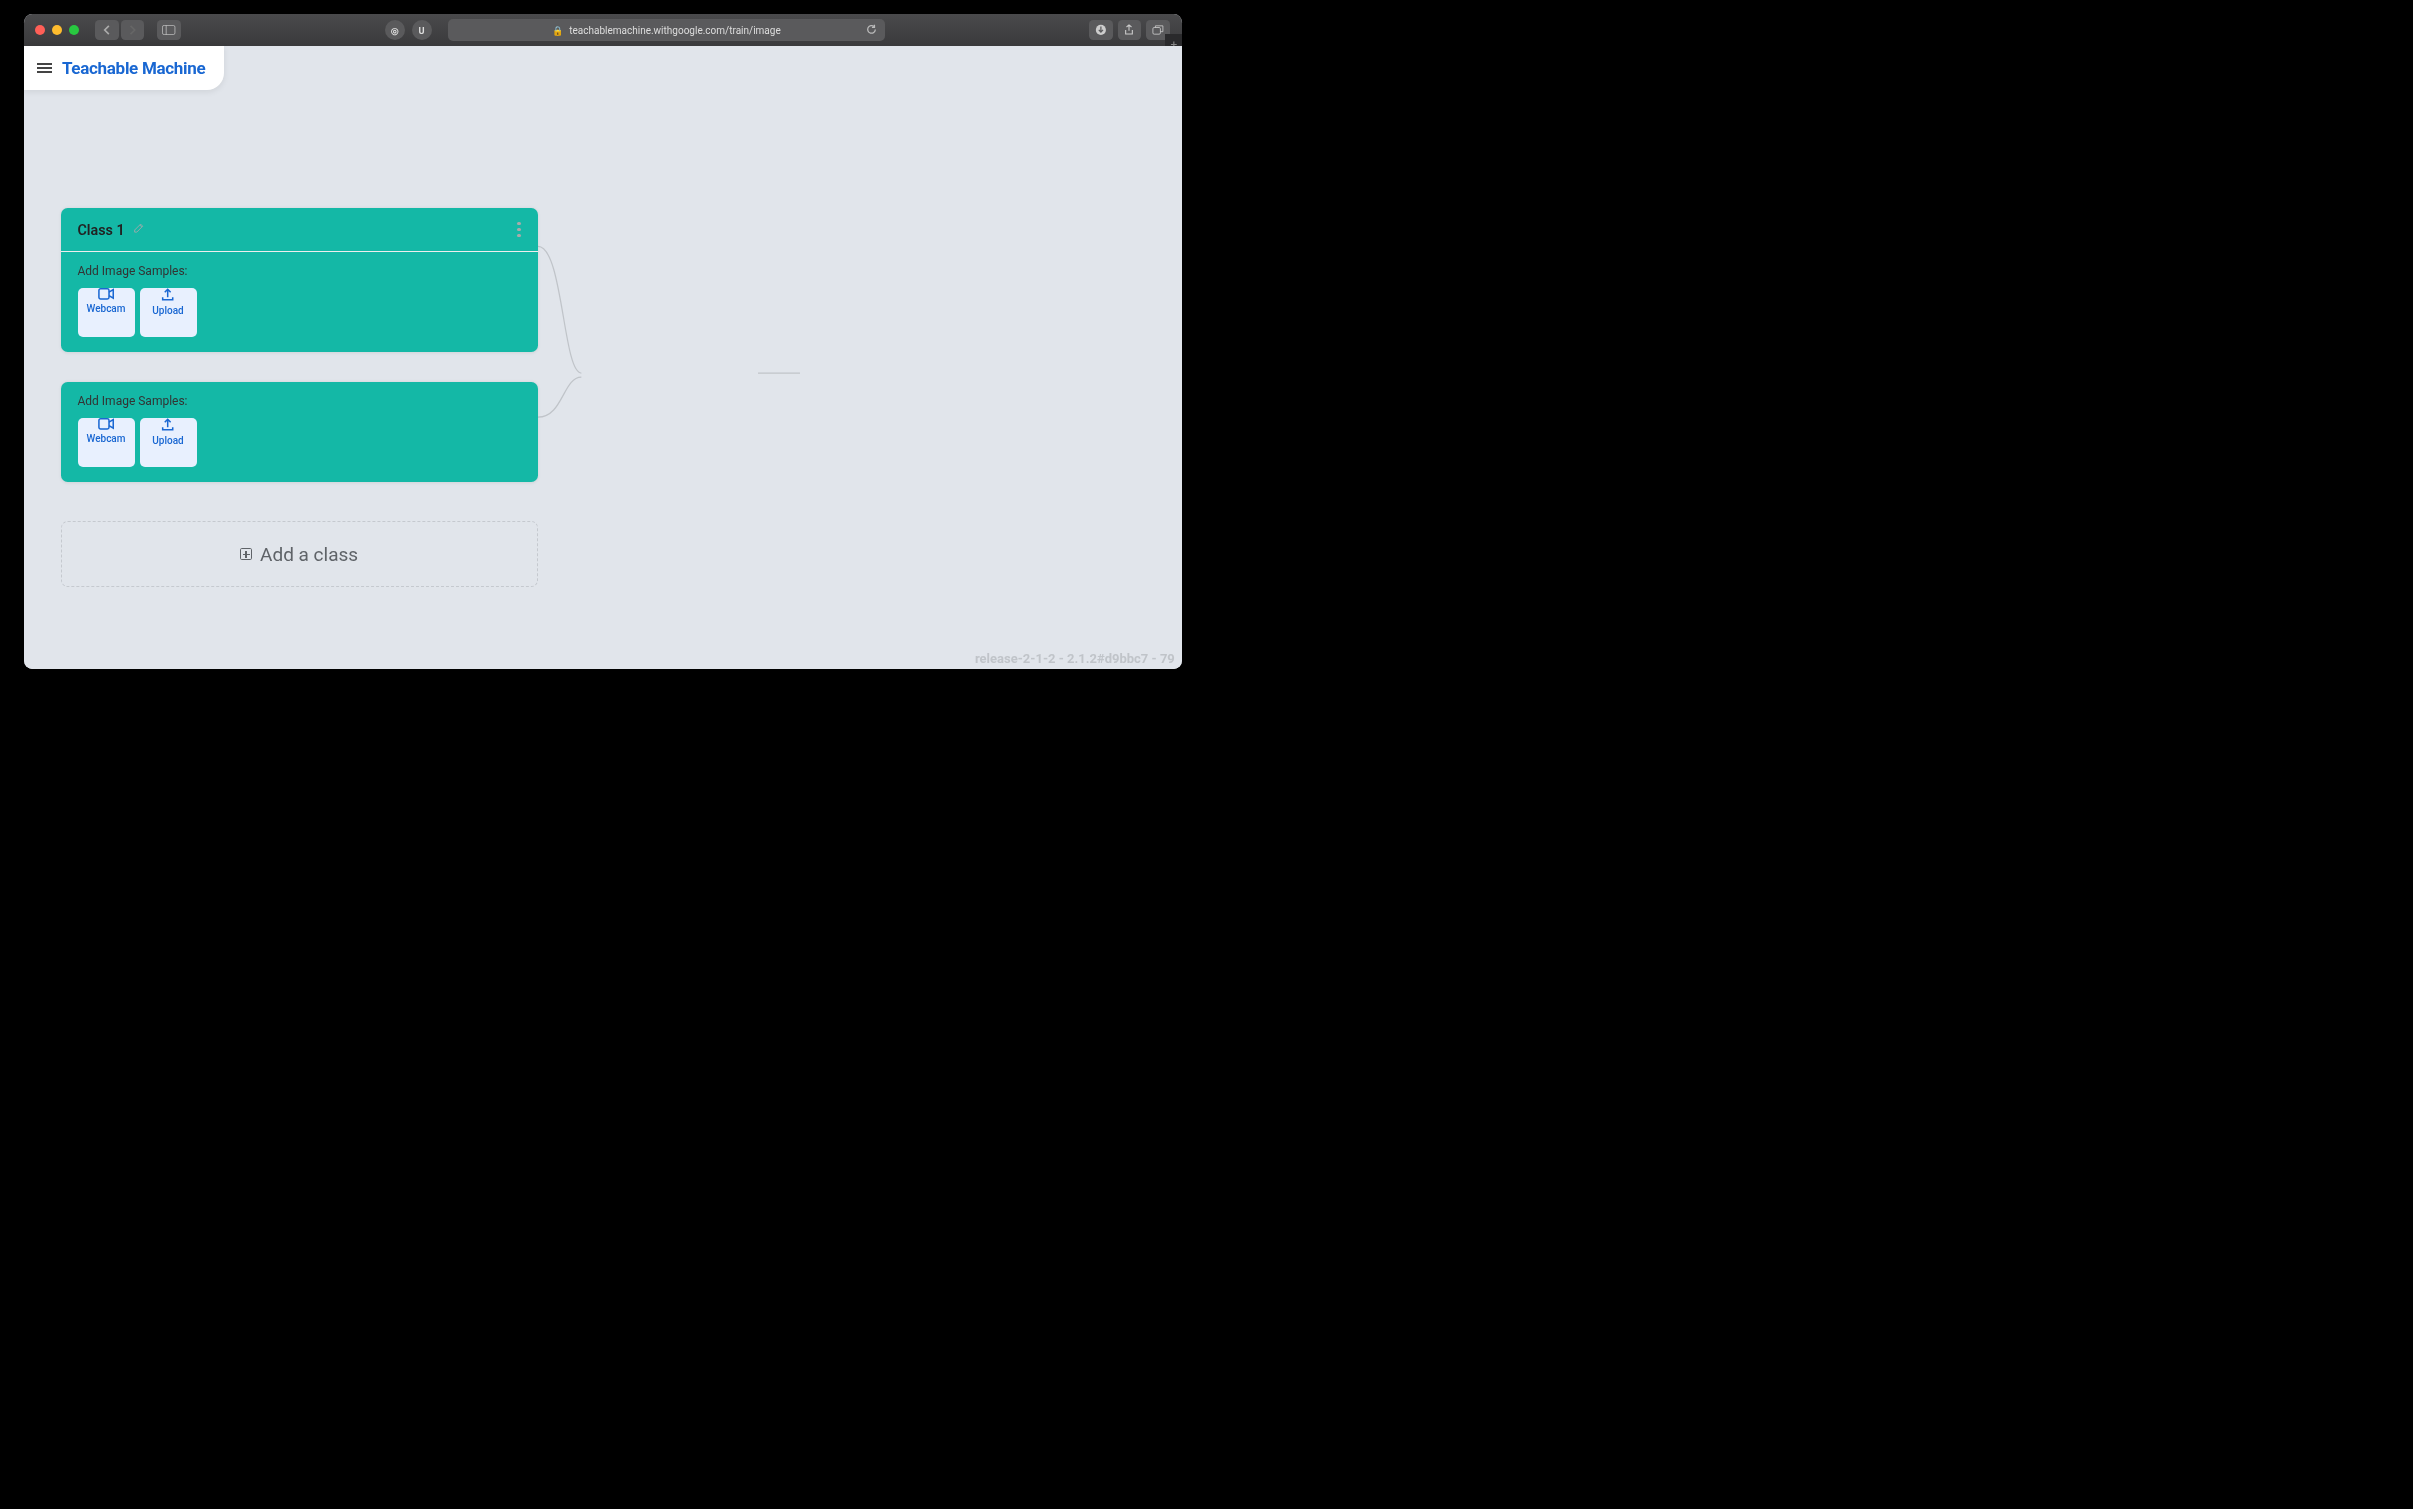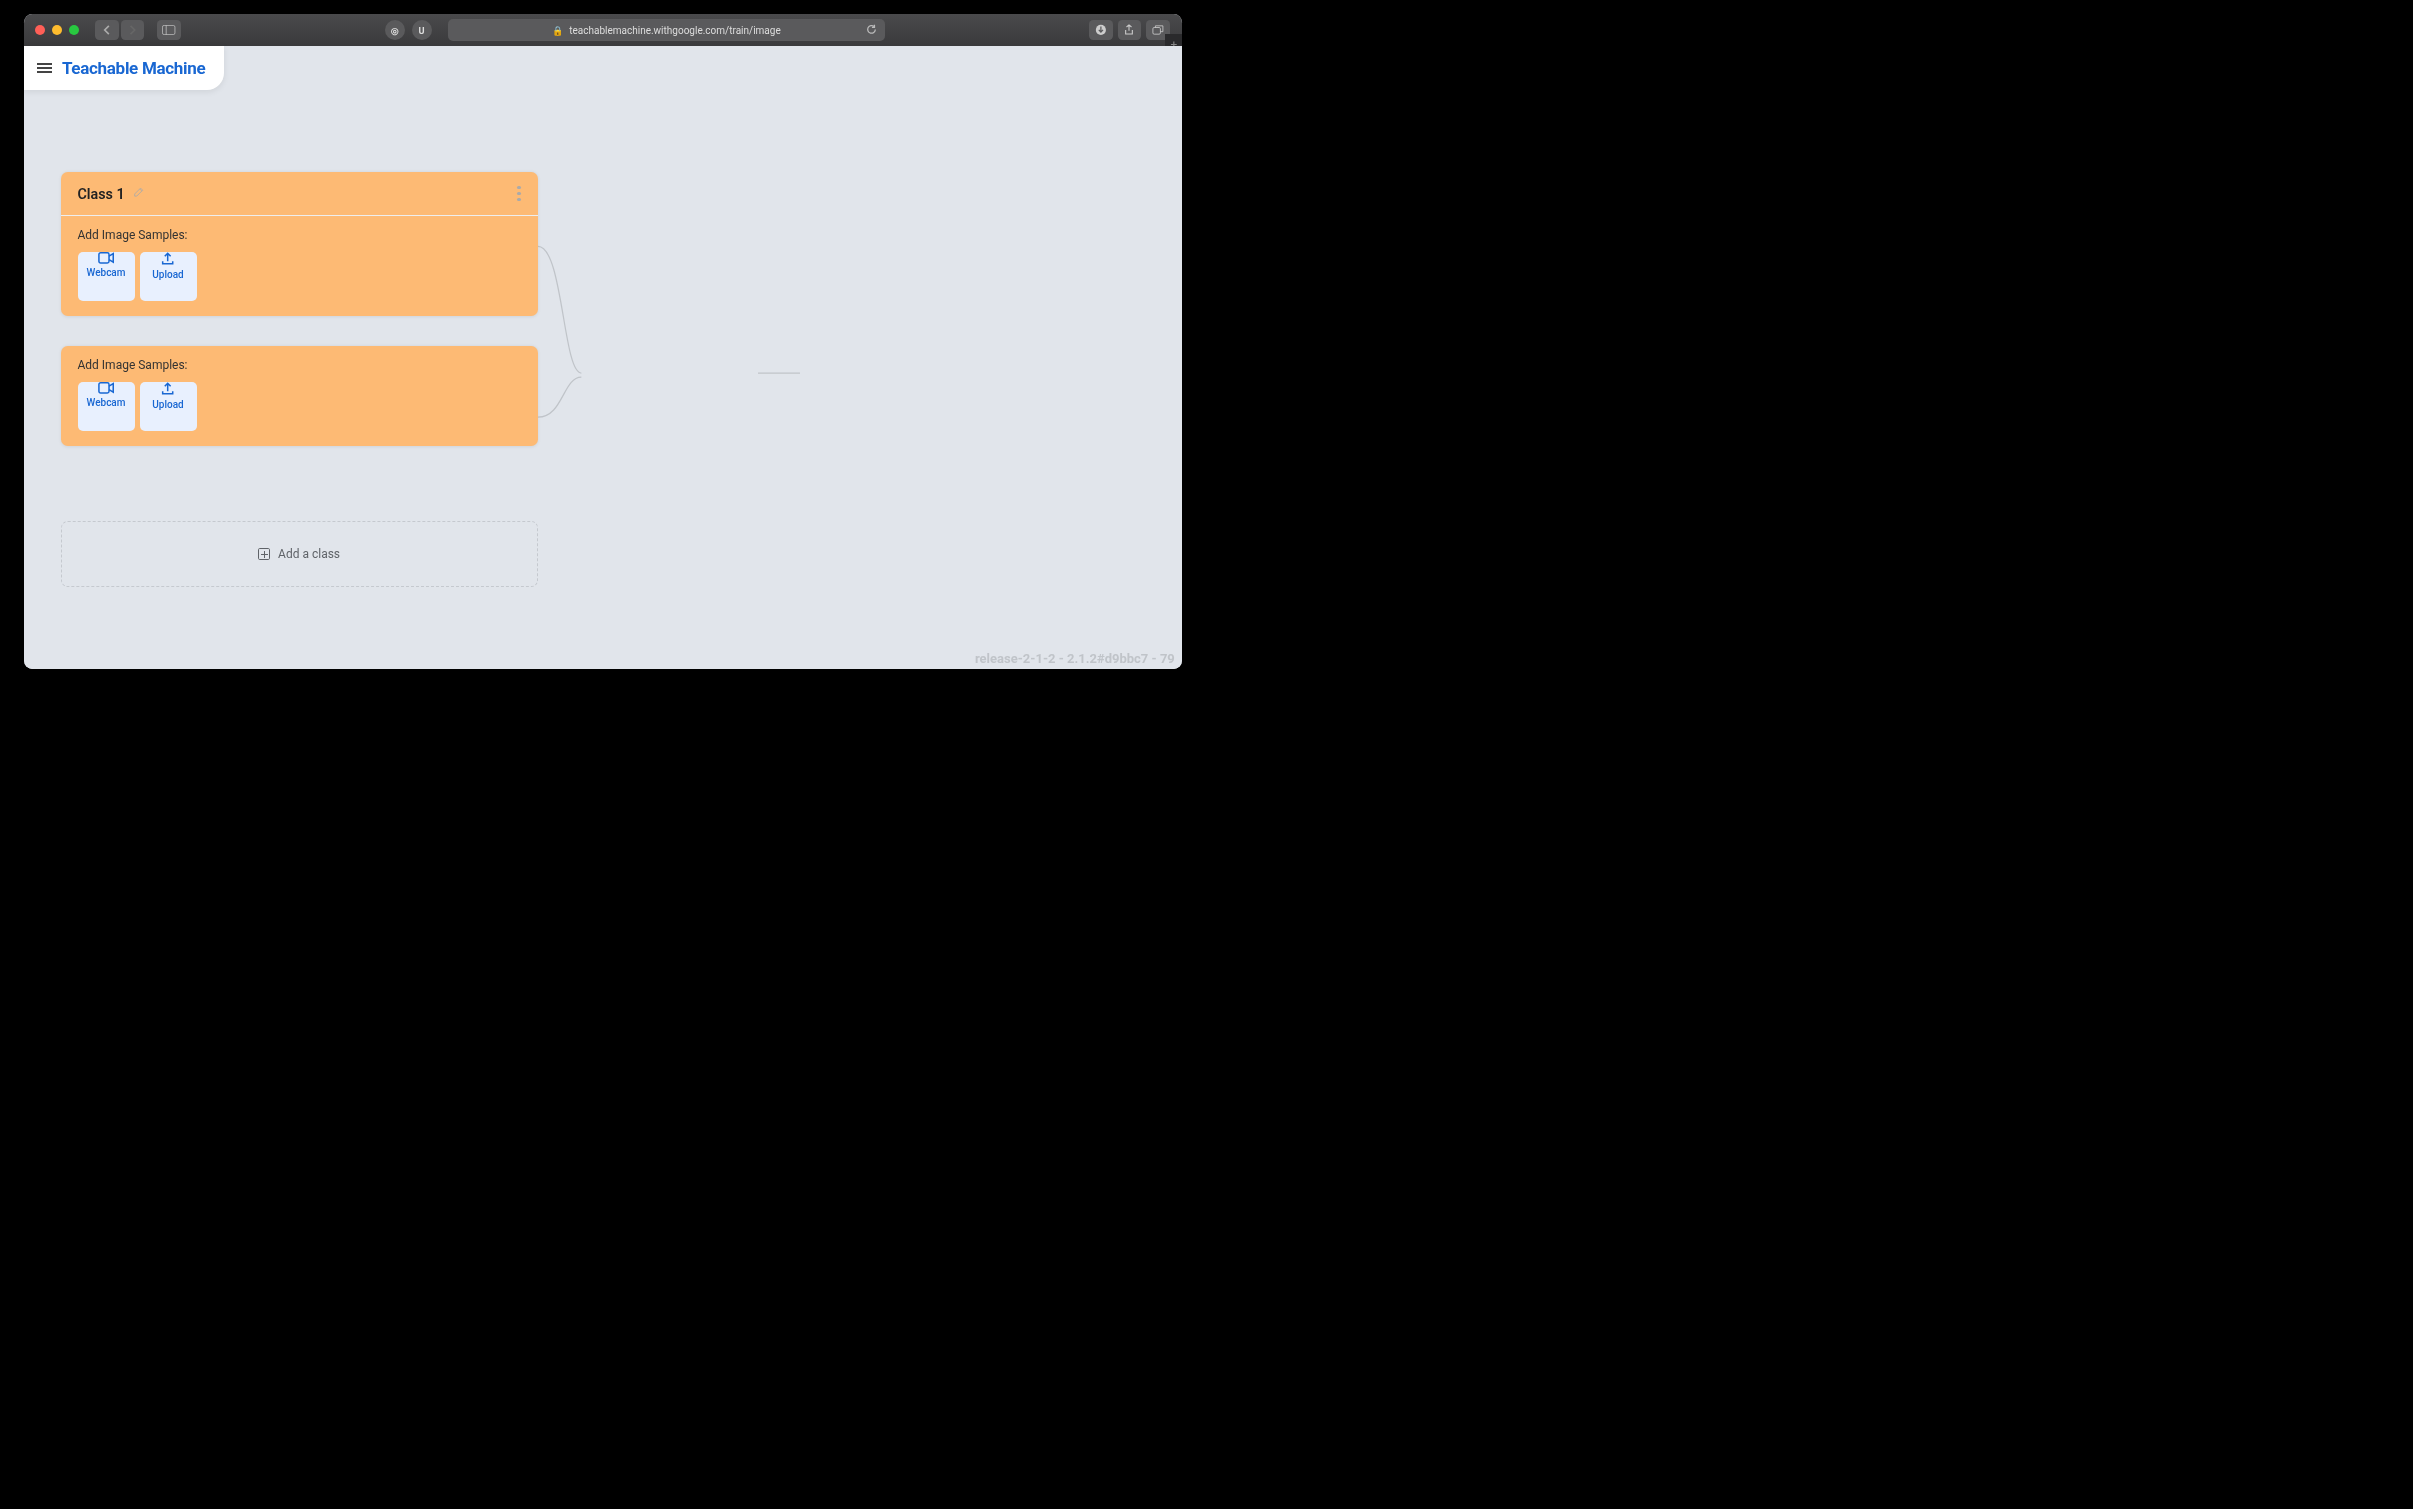--- a/index.html
+++ b/index.html
@@ -172,23 +172,24 @@
     .brand {
       color: #1967d2;
       font-size: 17px;
       font-weight: 700;
       letter-spacing: -0.3px;
     }
     .class-card {
       position: absolute;
       left: 37px;
       width: 477px;
-      background: #fdba74;
+      background: #14b8a6;
       border-radius: 6.7px;
       box-shadow: 0 0.8px 3.4px rgba(0,0,0,0.08);
+      margin-top: 36px;
     }
     .card-1 { top: 126px; }
     .card-2 { top: 300px; }
     .card-header {
       display: flex;
       align-items: center;
       padding: 13.4px 17px;
       border-bottom: 0.8px solid #eee;
     }
     .class-title {
@@ -268,21 +269,21 @@
       position: relative;
     }
     .add-class-icon::before, .add-class-icon::after {
       content: '';
       position: absolute;
       background: #5f6368;
     }
     .add-class-icon::before { width: 6.7px; height: 1.3px; top: 4.6px; left: 2.1px; }
     .add-class-icon::after { width: 1.3px; height: 6.7px; top: 2.1px; left: 4.6px; }
     .add-class-label {
-      font-size: 12px;
+      font-size: 19px;
       color: #5f6368;
     }
     .training-card {
       position: absolute;
       top: 264px;
       left: 557px;
       width: 176px;
       background: #fff;
       border-radius: 6.7px;
       box-shadow: 0 0.8px 3.4px rgba(0,0,0,0.08);

